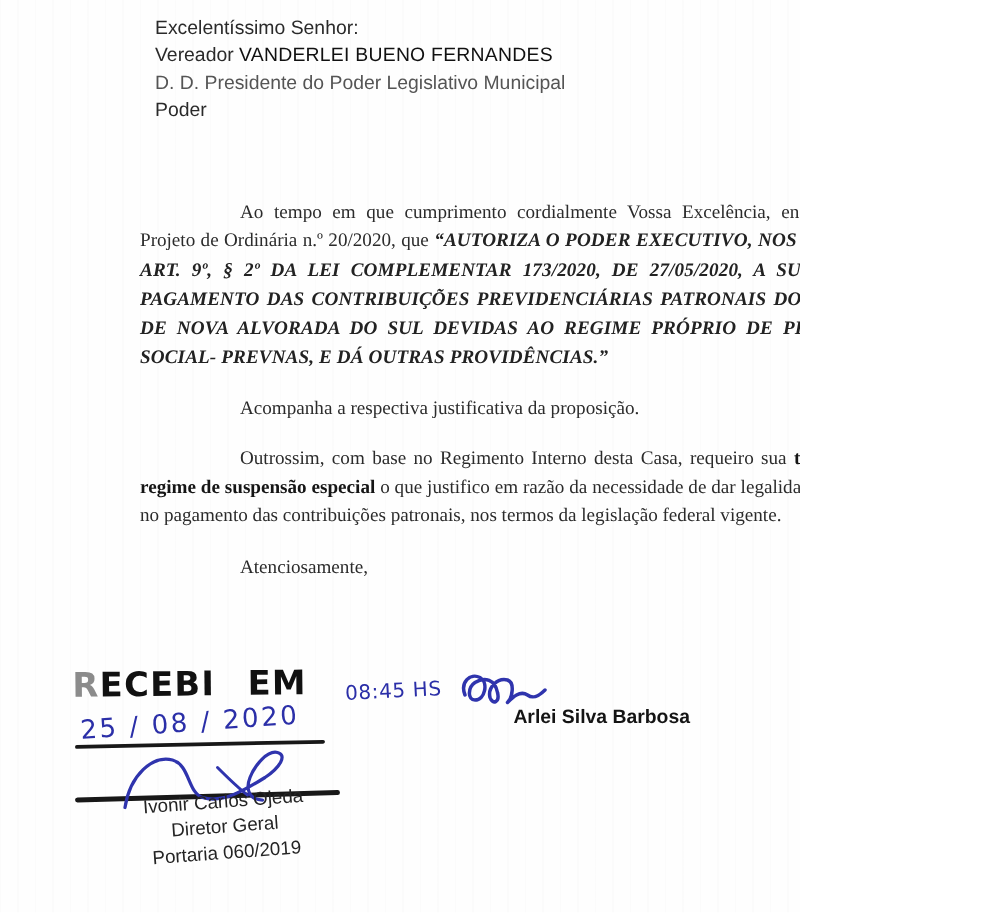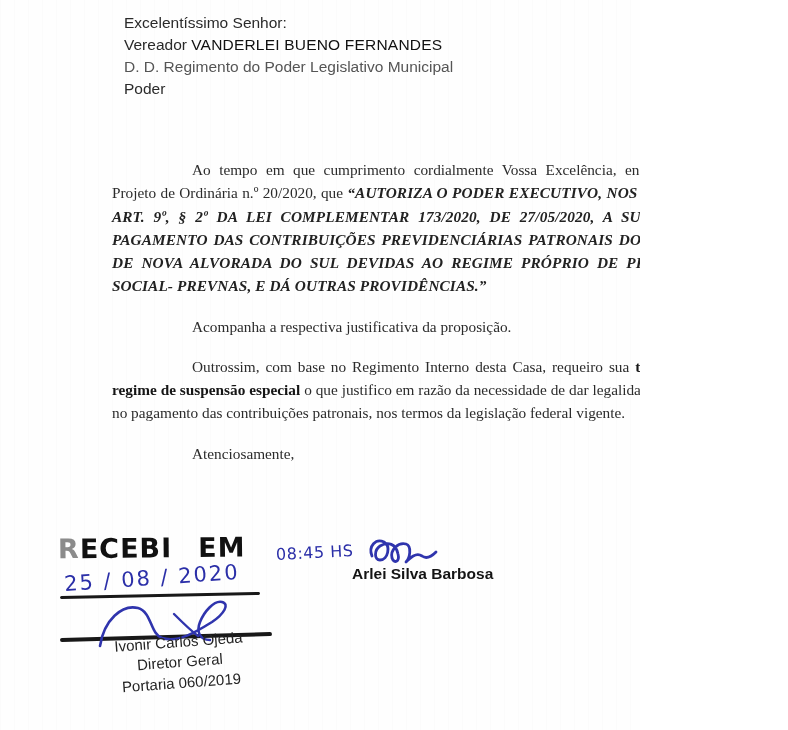--- a/index.html
+++ b/index.html
@@ -110,21 +110,21 @@
     line-height: 1.35;
     color: #242424;
     transform: rotate(-4.2deg);
     width: 200px;
   }
 
   .mayor-block {
     position: absolute;
     left: 352px;
     top: 564px;
-    text-align: left;
+    text-align: right;
     width: 200px;
     font-weight: bold;
     font-size: 15.5px;
     line-height: 1.35;
     color: #141414;
   }
   .time-note {
     position: absolute;
     left: 276px;
     top: 543px;
@@ -137,21 +137,21 @@
   }
 </style>
 </head>
 <body>
 
 <div class="page">
 
   <div class="addressee">
     <div class="line">Excelentíssimo Senhor:</div>
     <div class="line"><span>Vereador </span><span class="name-bold">VANDERLEI BUENO FERNANDES</span></div>
-    <div class="line faded">D. D. Regimento do Poder Legislativo Municipal</div>
+    <div class="line faded">D. D. Presidente do Poder Legislativo Municipal</div>
     <div class="line">Poder</div>
   </div>
 
   <div class="body-block">
 
     <p class="para"><span>Ao tempo em que cumprimento cordialmente Vossa Excelência, encaminho-lhe o Projeto de Ordinária n.º 20/2020, que </span><span class="quote">“AUTORIZA O PODER EXECUTIVO, NOS TERMOS DO ART. 9º, § 2º DA LEI COMPLEMENTAR 173/2020, DE 27/05/2020, A SUSPENDER O PAGAMENTO DAS CONTRIBUIÇÕES PREVIDENCIÁRIAS PATRONAIS DO MUNICÍPIO DE NOVA ALVORADA DO SUL DEVIDAS AO REGIME PRÓPRIO DE PREVIDÊNCIA SOCIAL- PREVNAS, E DÁ OUTRAS PROVIDÊNCIAS.”</span></p>
 
     <p class="para">Acompanha a respectiva justificativa da proposição.</p>
 
     <p class="para"><span>Outrossim, com base no Regimento Interno desta Casa, requeiro sua </span><span class="bold-inline">tramitação em regime de suspensão especial</span><span> o que justifico em razão da necessidade de dar legalidade à suspensão no pagamento das contribuições patronais, nos termos da legislação federal vigente.</span></p>

